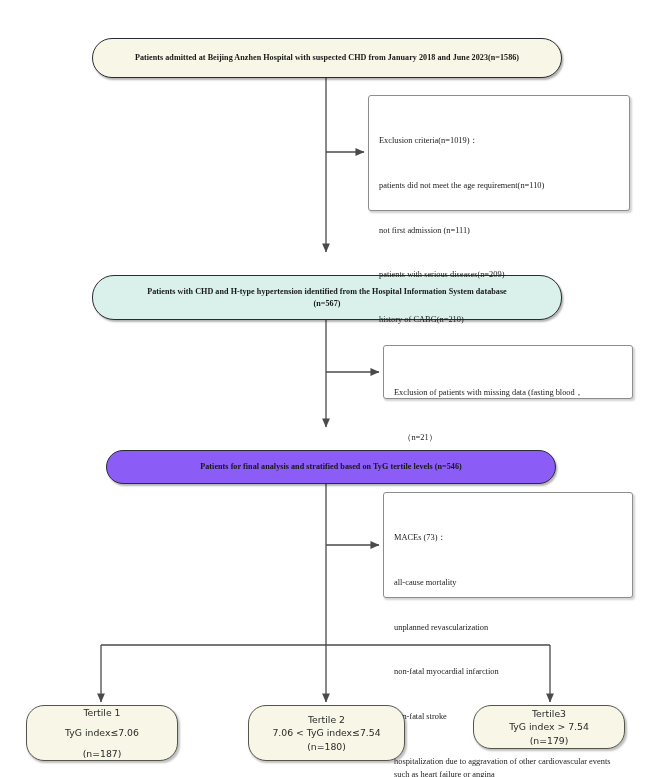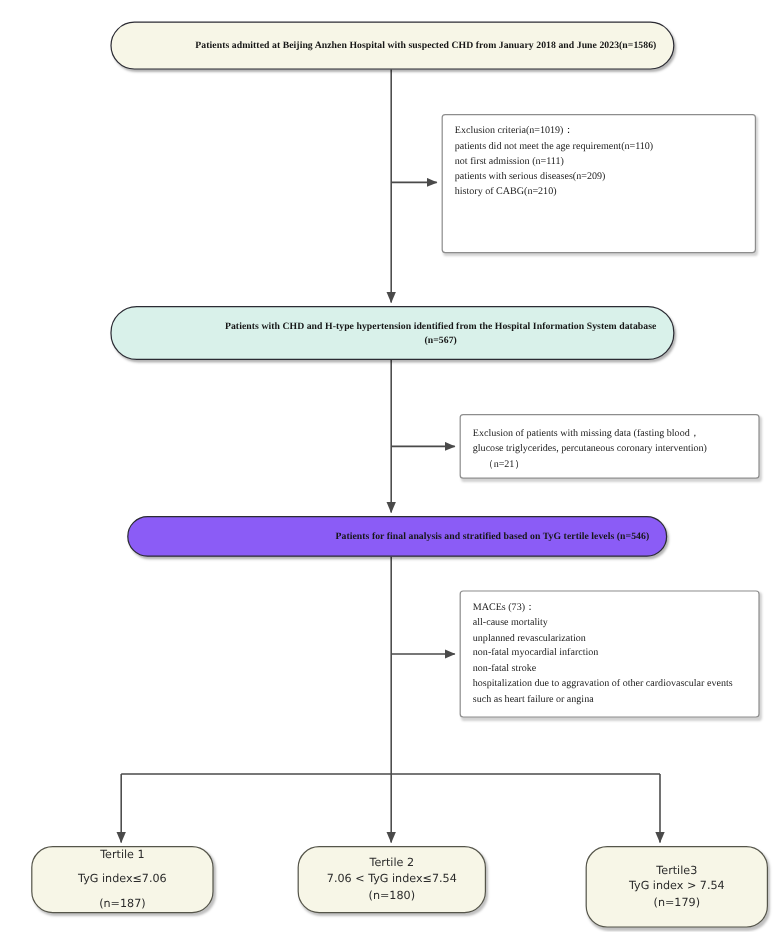--- a/index.html
+++ b/index.html
@@ -32,30 +32,31 @@
     height: 777px;
     pointer-events: none;
   }
 
   
   .node {
     position: absolute;
     box-sizing: border-box;
     display: flex;
     align-items: center;
-    justify-content: flex-end;
+    justify-content: center;
     text-align: center;
     border: 1.4px solid #2b2b33;
     border-radius: 22px;
     font-weight: bold;
     font-size: 8.1px;
     line-height: 1.45;
     letter-spacing: 0.05px;
     padding: 3px 14px;
     box-shadow: 1.5px 2px 2px rgba(0,0,0,0.30);
+    margin-top: 20px;
   }
   .node .node-text { display: block; }
 
   #node-admitted {
     left: 92px;  top: 18px;  width: 470px; height: 40px;
     background: #f7f6e7;
   }
   #node-identified {
     left: 92px;  top: 255px; width: 470px; height: 45px;
     background: #d9f1ea;
@@ -79,37 +80,37 @@
     border: 1.3px solid #55554a;
     border-radius: 18px;
     font-family: "DejaVu Sans", sans-serif;
     font-size: 9.3px;
     line-height: 1.45;
     color: #2a2a2a;
     box-shadow: 1.5px 2px 2px rgba(0,0,0,0.25);
   }
   #tertile-1 { left: 26px;  top: 705px; width: 152px; height: 56px; justify-content: space-between; }
   #tertile-2 { left: 248px; top: 705px; width: 157px; height: 56px; }
-  #tertile-3 { left: 473px; top: 705px; width: 152px; height: 68px; margin-left: 15px; }
+  #tertile-3 { left: 473px; top: 705px; width: 152px; height: 44px; }
 
   
   .sidebox {
     position: absolute;
     box-sizing: border-box;
     background: #ffffff;
     border: 1.1px solid #8d8d8d;
     border-radius: 3px;
     padding: 7px 9px 6px 10px;
     font-family: "Liberation Serif", serif;
     font-size: 8.4px;
     line-height: 1.52;
     color: #1a1a1a;
     box-shadow: 1.5px 2px 2px rgba(0,0,0,0.18);
   }
-  .sidebox .line { display: block; white-space: nowrap; }
+  .sidebox .line { display: block; white-space: nowrap; margin-top: 32px; }
   .sidebox .line.wrap { white-space: normal; }
 
   #box-exclusion-criteria { left: 368px; top: 95px;  width: 262px; height: 116px; }
   #box-exclusion-missing  { left: 383px; top: 345px; width: 250px; height: 54px;  padding-top: 9px; }
   #box-maces              { left: 383px; top: 492px; width: 250px; height: 106px; }
 
   .indent { padding-left: 9px; display: inline-block; }
 </style>
 </head>
 <body>
@@ -160,21 +161,20 @@
   <div class="sidebox" id="box-exclusion-criteria">
     <span class="line">Exclusion criteria(n=1019)：</span>
     <span class="line">patients did not meet the age requirement(n=110)</span>
     <span class="line">not first admission (n=111)</span>
     <span class="line">patients with serious diseases(n=209)</span>
     <span class="line">history of CABG(n=210)</span>
   </div>
 
   <div class="sidebox" id="box-exclusion-missing">
     <span class="line">Exclusion of patients with missing data (fasting blood，</span>
-    <span class="line">glucose triglycerides, percutaneous coronary intervention)</span>
     <span class="line indent">（n=21）</span>
   </div>
 
   <div class="sidebox" id="box-maces">
     <span class="line">MACEs (73)：</span>
     <span class="line">all-cause mortality</span>
     <span class="line">unplanned revascularization</span>
     <span class="line">non-fatal myocardial infarction</span>
     <span class="line">non-fatal stroke</span>
     <span class="line wrap">hospitalization due to aggravation of other cardiovascular events such as heart failure or angina</span>

